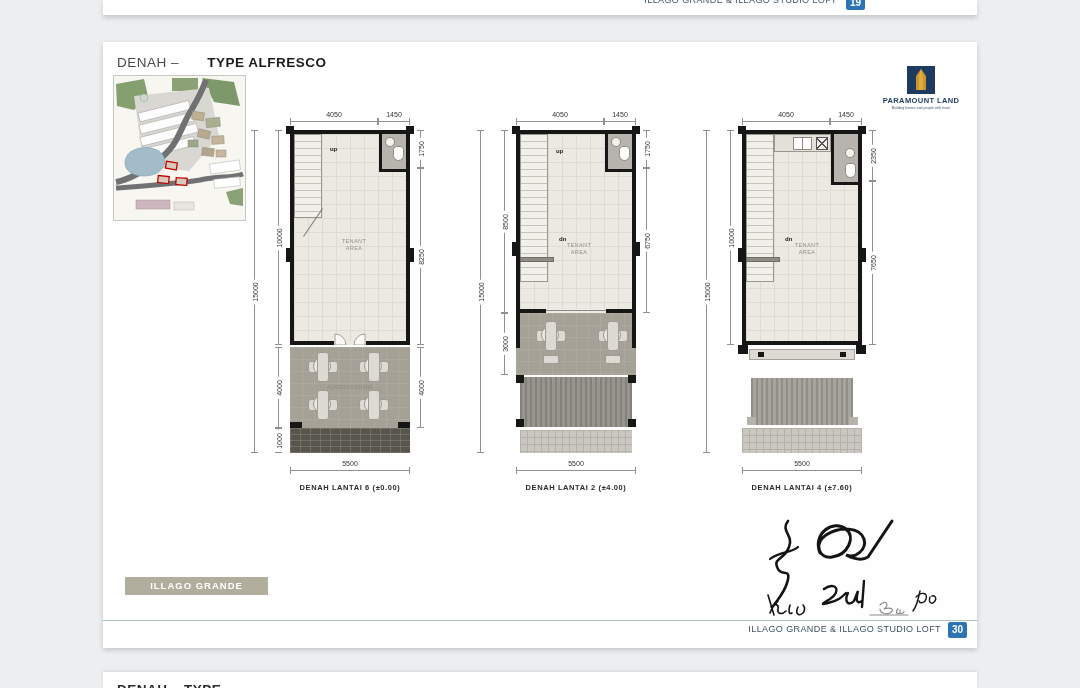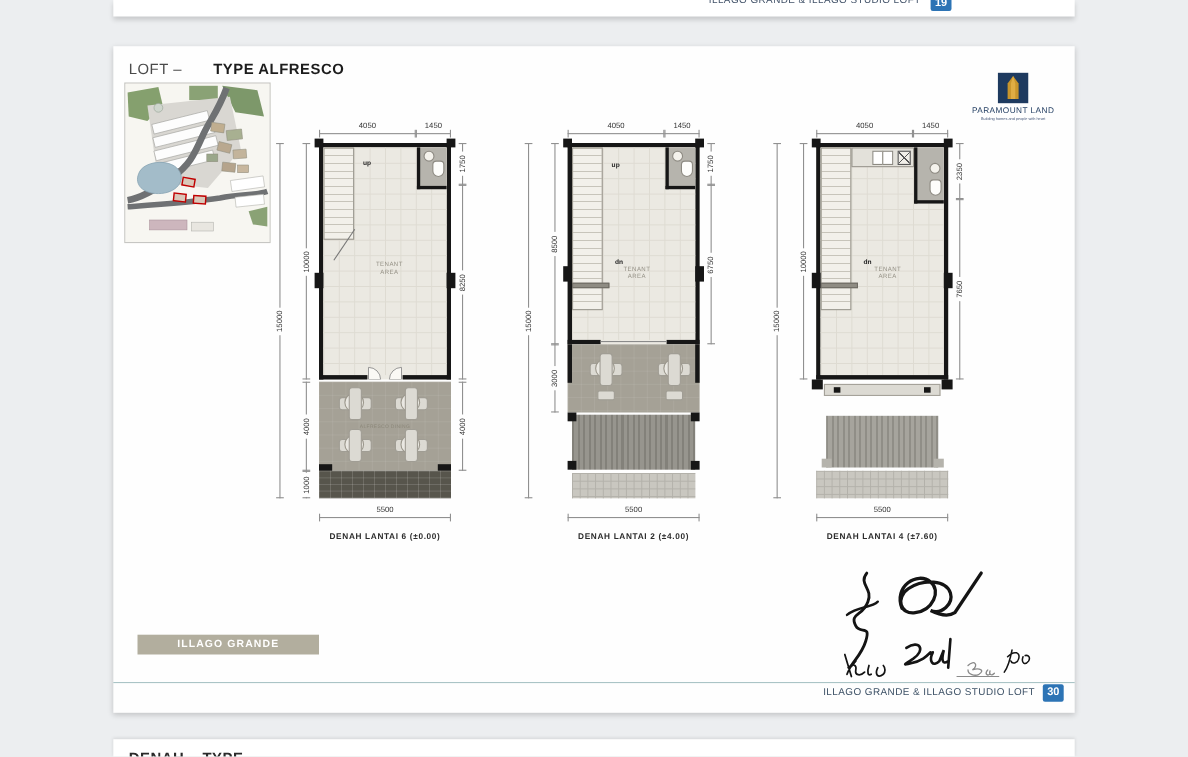--- a/index.html
+++ b/index.html
@@ -19,21 +19,21 @@
              box-shadow:0 -1px 3px rgba(0,0,0,.10);overflow:hidden;}
   .next-title{position:absolute;left:14px;top:10px;font-size:13.5px;font-weight:bold;
               letter-spacing:.5px;color:#2a2a2a;}
 
   
   .title{left:14px;top:13px;font-size:13.5px;letter-spacing:.5px;color:#4a4a4a;}
   .title b{color:#1c1c1c;margin-left:24px;}
   .map-box{left:10px;top:33px;width:131px;height:144px;border:1px solid #c6c6c3;background:#f7f6f1;}
   .logo{left:778px;top:24px;width:80px;text-align:center;}
   .logo .mark{display:block;margin:0 auto 2px auto;}
-  .logo .brand{font-size:7.5px;font-weight:normal;letter-spacing:.4px;color:#1e3a5f;white-space:nowrap;}
+  .logo .brand{font-size:7.5px;font-weight:bold;letter-spacing:.4px;color:#1e3a5f;white-space:nowrap;}
   .logo .tag{font-size:3.5px;color:#46587a;white-space:nowrap;margin-top:1px;}
 
   
   .bldg{position:absolute;border:4px solid #161616;border-bottom:none;box-sizing:border-box;background:#ebe9e2;}
   .tile{background:#ebe9e2;
         background-image:linear-gradient(#dedbd2 1px,transparent 1px),
                          linear-gradient(90deg,#dedbd2 1px,transparent 1px);
         background-size:14px 14px;}
   .wallseg{background:#161616;}
   .tab{background:#161616;}
@@ -88,21 +88,21 @@
         font-size:7px;color:#333;background:#fefefe;padding:0 2px;white-space:nowrap;}
   .vdim{position:absolute;width:1px;background:#909090;}
   .vdim::before,.vdim::after{content:"";position:absolute;left:-3px;width:7px;height:1px;background:#909090;}
   .vdim::before{top:0;}.vdim::after{bottom:0;}
   .vlbl{position:absolute;left:50%;top:50%;transform:translate(-50%,-50%) rotate(-90deg);
         font-size:7px;color:#333;background:#fefefe;padding:0 3px;white-space:nowrap;}
   .plan-label{position:absolute;width:160px;text-align:center;font-size:7.5px;font-weight:bold;
               letter-spacing:.6px;color:#2b2b2b;}
 
   
-  .spec-left{left:22px;top:535px;width:165px;height:18px;background:#b2ae9e;
+  .spec-left{left:22px;top:535px;width:143px;height:18px;background:#b2ae9e;
              color:#fff;font-size:9.5px;font-weight:bold;letter-spacing:1px;
              line-height:18px;text-align:center;}
   .spec-right{left:167px;top:535px;width:505px;height:18px;background:#5a584a;
               color:#fff;font-size:9.5px;font-weight:bold;line-height:18px;
               text-align:right;padding-right:8px;box-sizing:border-box;}
   .foot-line{left:0;top:578px;width:874px;height:1px;background:#aac4c6;}
   .foot-text{right:36px;top:582px;font-size:9px;letter-spacing:.4px;color:#3d5166;}
   .foot-badge{right:10px;top:580px;width:19px;height:16px;background:#2d74b5;color:#fff;
               font-size:10px;font-weight:bold;text-align:center;line-height:16px;border-radius:2px;}
 </style>
@@ -112,21 +112,21 @@
 <div class="canvas">
 
   <div class="abs prev-page">
     <span class="prev-footer-text">ILLAGO GRANDE &amp; ILLAGO STUDIO LOFT</span>
     <span class="prev-badge">19</span>
   </div>
 
   <div class="abs card">
 
     <div class="abs title">
-      <span>LOFT –</span>
+      <span>DENAH –</span>
       <b>TYPE ALFRESCO</b>
     </div>
 
     <div class="abs map-box">
       <svg width="131" height="144" viewBox="0 0 131 144">
         <rect width="131" height="144" fill="#f7f6f1"></rect>
         <path d="M2,8 L30,3 L34,20 L20,34 L3,30 Z" fill="#85a06e"></path>
         <path d="M88,2 L120,6 L126,30 L100,26 Z" fill="#7d986a"></path>
         <rect x="58" y="2" width="26" height="13" fill="#8aa275"></rect>
         <path d="M20,20 L95,12 L105,60 L75,95 L30,90 Z" fill="#d9d7d2"></path>

